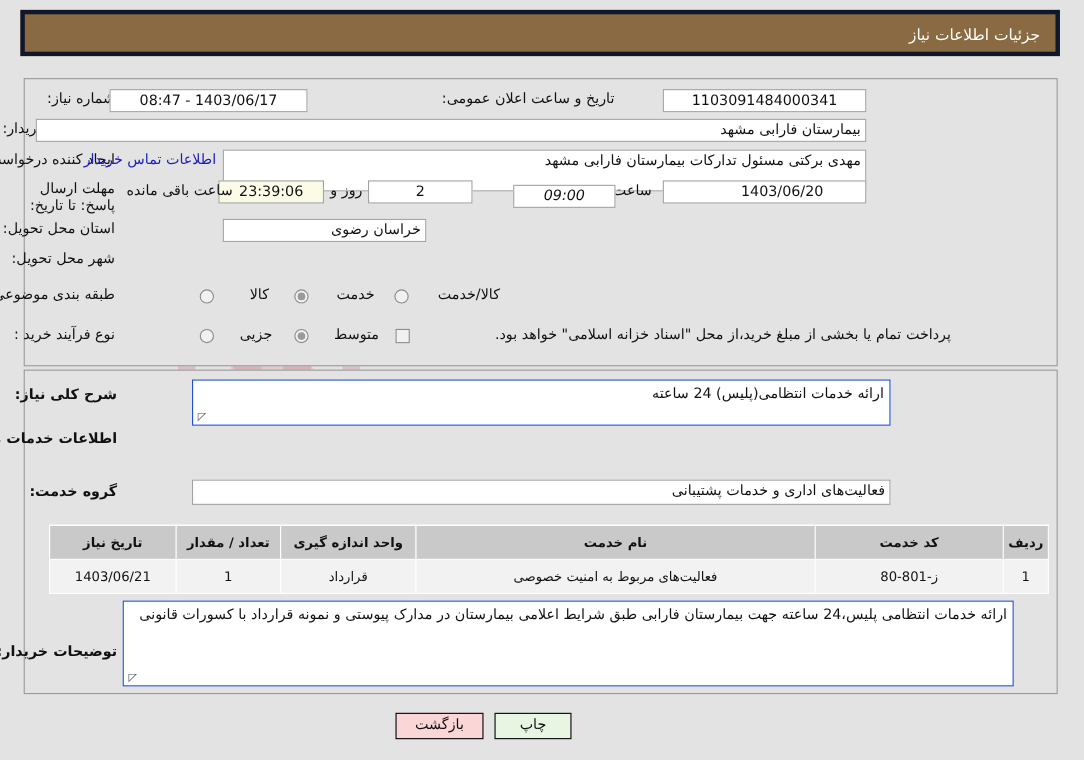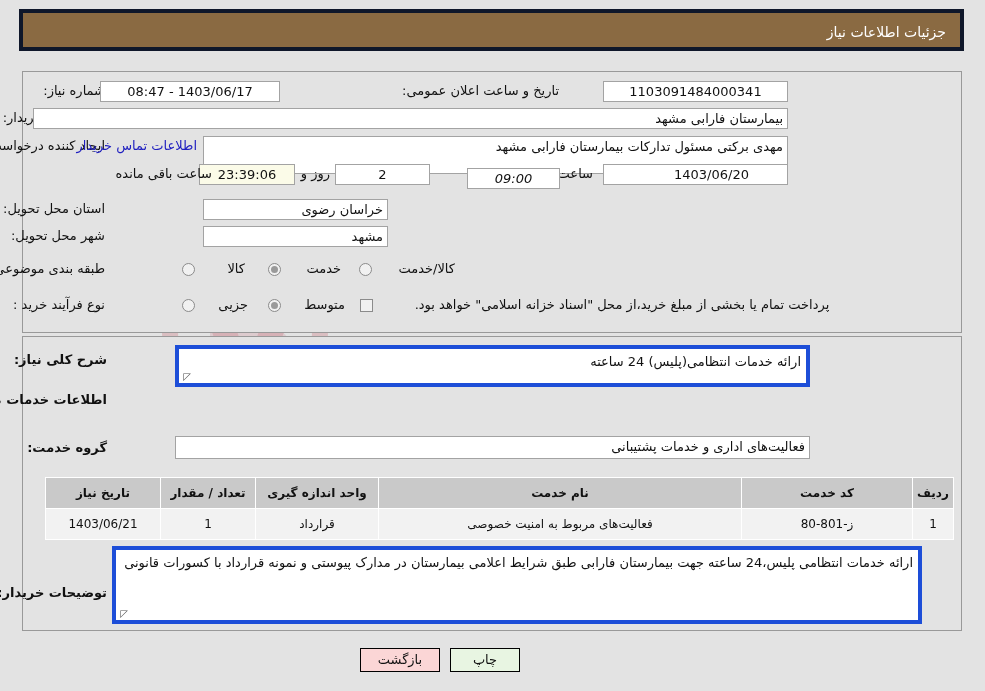--- a/index.html
+++ b/index.html
@@ -100,21 +100,21 @@
     overflow: hidden;
     white-space: nowrap;
     z-index: 4;
   }
   .box.right { text-align: right; }
   .box.cream { background: #fbfbe8; }
 
   .ta {
     position: absolute;
     background: #ffffff;
-    border: 4px solid #1d4ed8;
+    border: 1px solid #1d4ed8;
     box-sizing: border-box;
     font-size: 13px;
     color: #111;
     line-height: 19px;
     padding: 3px 5px;
     text-align: right;
     z-index: 4;
     overflow: hidden;
     resize: none;
     font-family: "DejaVu Sans", "Liberation Sans", sans-serif;
@@ -240,49 +240,49 @@
   <div class="lbl" style="right:426px; top:83px;">تاریخ و ساعت اعلان عمومی:</div>
   <div class="box" style="right:705px; top:81px; width:180px; height:21px;">1403/06/17 - 08:47</div>
 
   <div class="lbl" style="right:880px; top:110px;">نام دستگاه خریدار:</div>
   <div class="box right" style="right:197px; top:108px; width:755px; height:21px;">بیمارستان فارابی مشهد</div>
 
   <div class="lbl" style="right:880px; top:138px;">ایجاد کننده درخواست:</div>
   <div class="box right" style="right:197px; top:136px; width:585px; height:38px;">مهدی برکتی مسئول تدارکات بیمارستان فارابی مشهد</div>
   <div class="lbl blue" style="right:788px; top:138px; cursor:pointer;">اطلاعات تماس خریدار</div>
 
+  <div class="lbl" style="right:880px; top:164px; width:95px; white-space:normal; line-height:16px; text-align:right;">مهلت ارسال پاسخ: تا تاریخ:</div>
   <div class="box" style="right:197px; top:164px; width:185px; height:21px;padding-left:36px;">1403/06/20</div>
   <div class="lbl" style="right:392px; top:166px;">ساعت</div>
   <div class="box" style="right:425px; top:168px; width:93px; height:21px;font-style:italic;">09:00</div>
   <div class="box" style="right:555px; top:164px; width:95px; height:21px;">2</div>
   <div class="lbl" style="right:655px; top:166px;">روز و</div>
   <div class="box cream" style="right:690px; top:164px; width:96px; height:21px;">23:39:06</div>
   <div class="lbl" style="right:773px; top:166px;">ساعت باقی مانده</div>
 
   <div class="lbl" style="right:880px; top:201px;">استان محل تحویل:</div>
   <div class="box right" style="right:597px; top:199px; width:185px; height:21px;">خراسان رضوی</div>
 
   <div class="lbl" style="right:880px; top:228px;">شهر محل تحویل:</div>
-  <div class="box right" style="right:597px; top:226px; width:185px; height:21px;">مشهد</div>
 
   <div class="lbl" style="right:880px; top:261px;">طبقه بندی موضوعی:</div>
   <div class="radio" id="cat-r0" style="right:790px; top:263px;"></div>
   <div class="lbl" style="right:740px; top:261px;">کالا</div>
   <div class="radio sel" id="cat-r1" style="right:704px; top:263px;"></div>
   <div class="lbl" style="right:644px; top:261px;">خدمت</div>
   <div class="radio" id="cat-r2" style="right:613px; top:263px;"></div>
   <div class="lbl" style="right:530px; top:261px;">کالا/خدمت</div>
 
   <div class="lbl" style="right:880px; top:297px;">نوع فرآیند خرید :</div>
   <div class="radio" id="proc-r0" style="right:790px; top:299px;"></div>
   <div class="lbl" style="right:737px; top:297px;">جزیی</div>
   <div class="radio sel" id="proc-r1" style="right:704px; top:299px;"></div>
   <div class="lbl" style="right:640px; top:297px;">متوسط</div>
   <div class="cbx" id="treasury-cbx" style="right:612px; top:299px;"></div>
-  <div class="lbl" style="right:120px; top:297px; width:486px; text-align:center;">پرداخت تمام یا بخشی از مبلغ خرید،از محل "اسناد خزانه اسلامی" خواهد بود.</div>
+  <div class="lbl" style="right:120px; top:297px; width:486px; text-align:right;">پرداخت تمام یا بخشی از مبلغ خرید،از محل "اسناد خزانه اسلامی" خواهد بود.</div>
 
   <div class="panel" id="panel-mid"></div>
 
   <div class="lbl bold" style="right:878px; top:352px;">شرح کلی نیاز:</div>
   <div class="ta" style="right:175px; top:345px; width:635px; height:42px;">
     <span>ارائه خدمات انتظامی(پلیس) 24 ساعته</span>
     <span class="grip">◸</span>
   </div>
 
   <div class="lbl bold" style="right:878px; top:392px;">اطلاعات خدمات مورد نیاز</div>

